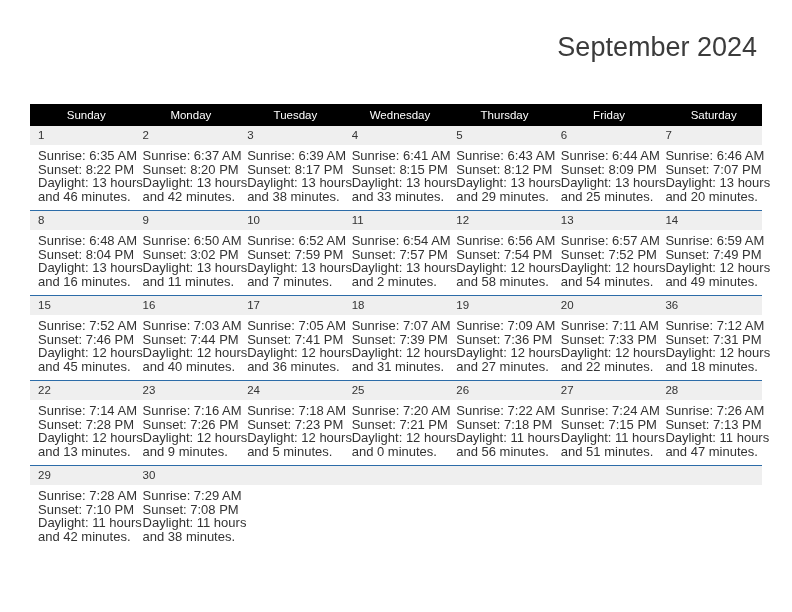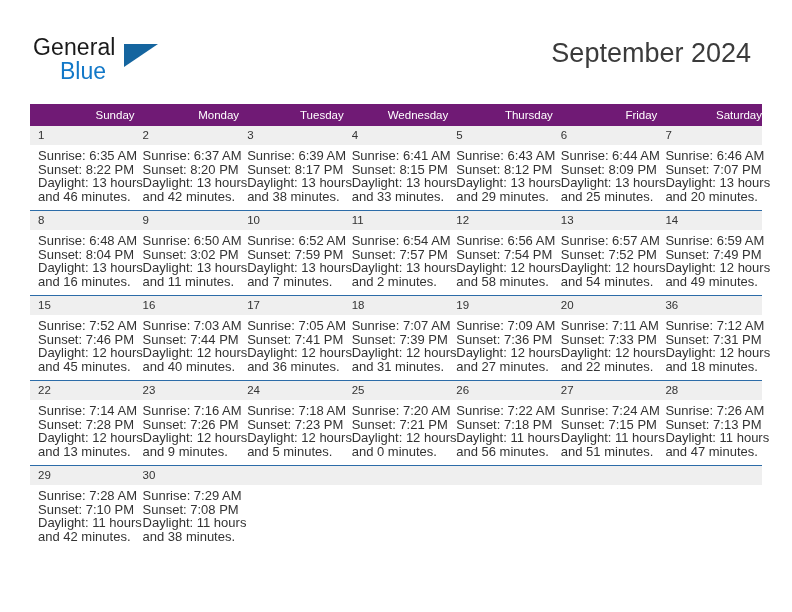--- a/index.html
+++ b/index.html
@@ -70,21 +70,21 @@
     position: absolute;
     right: 33px;
     top: 28px;
     text-align: right;
   }
   .cal-title {
     font-size: 27px;
     color: #3b3b3b;
     font-weight: normal;
     line-height: 34px;
-    margin: 8px;
+    margin: 2px;
     white-space: nowrap;
   }
   .cal-subtitle {
     font-size: 14.5px;
     color: #3b3b3b;
     line-height: 20px;
     margin: 6px 0 0 0;
     white-space: nowrap;
   }
 
@@ -92,25 +92,25 @@
   .calendar {
     position: absolute;
     left: 30px;
     top: 104px;
     width: 732px;
     border-collapse: collapse;
     table-layout: fixed;
   }
 
   .calendar th {
-    background: #701a75;
+    background: #000000;
     color: #ffffff;
     font-size: 11.5px;
     font-weight: normal;
-    text-align: right;
+    text-align: center;
     padding: 5px 0 5px 8px;
     height: 11px;
     border: none;
   }
 
   .calendar td {
     vertical-align: top;
     width: 104.57px;
     padding: 0;
     border: none;
@@ -152,25 +152,20 @@
     white-space: nowrap;
   }
 </style>
 </head>
 <body>
 
 <div class="page">
 
   <div class="masthead">
 
-    <div class="logo">
-      <span class="logo-general">General</span>
-      <span class="logo-triangle"></span>
-      <span class="logo-blue">Blue</span>
-    </div>
 
     <div class="title-block">
       <h1 class="cal-title">September 2024</h1>
     </div>
 
   </div>
 
   <table class="calendar">
     <thead>
       <tr>

